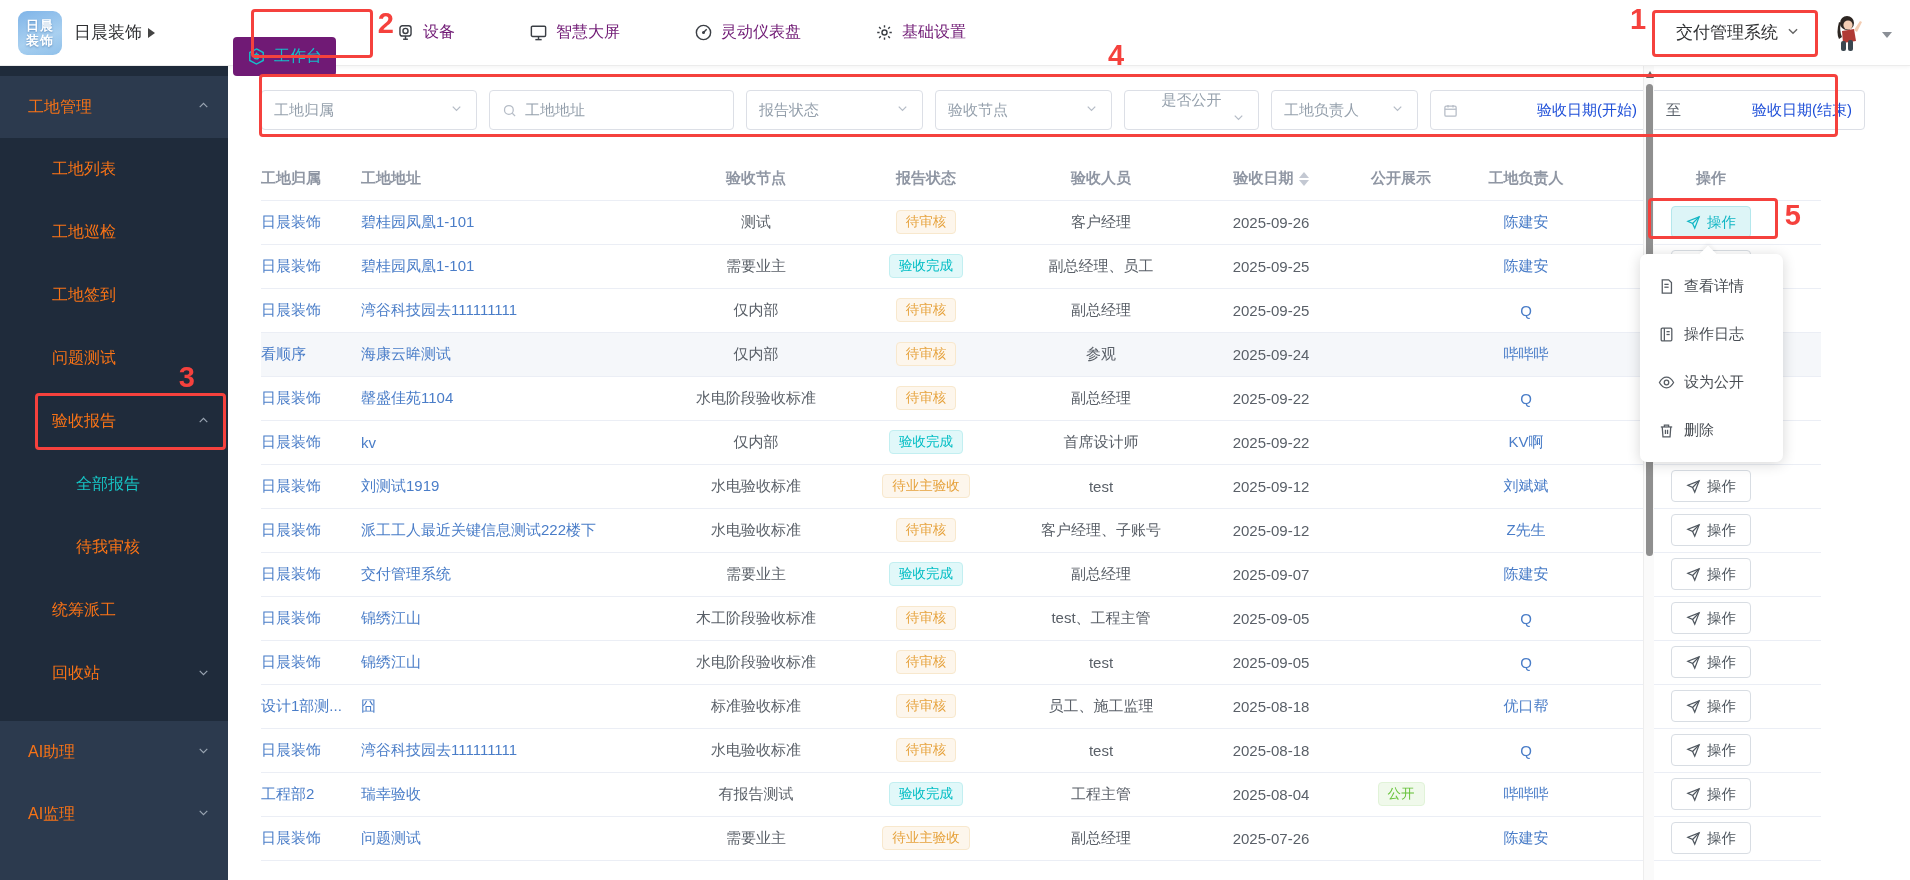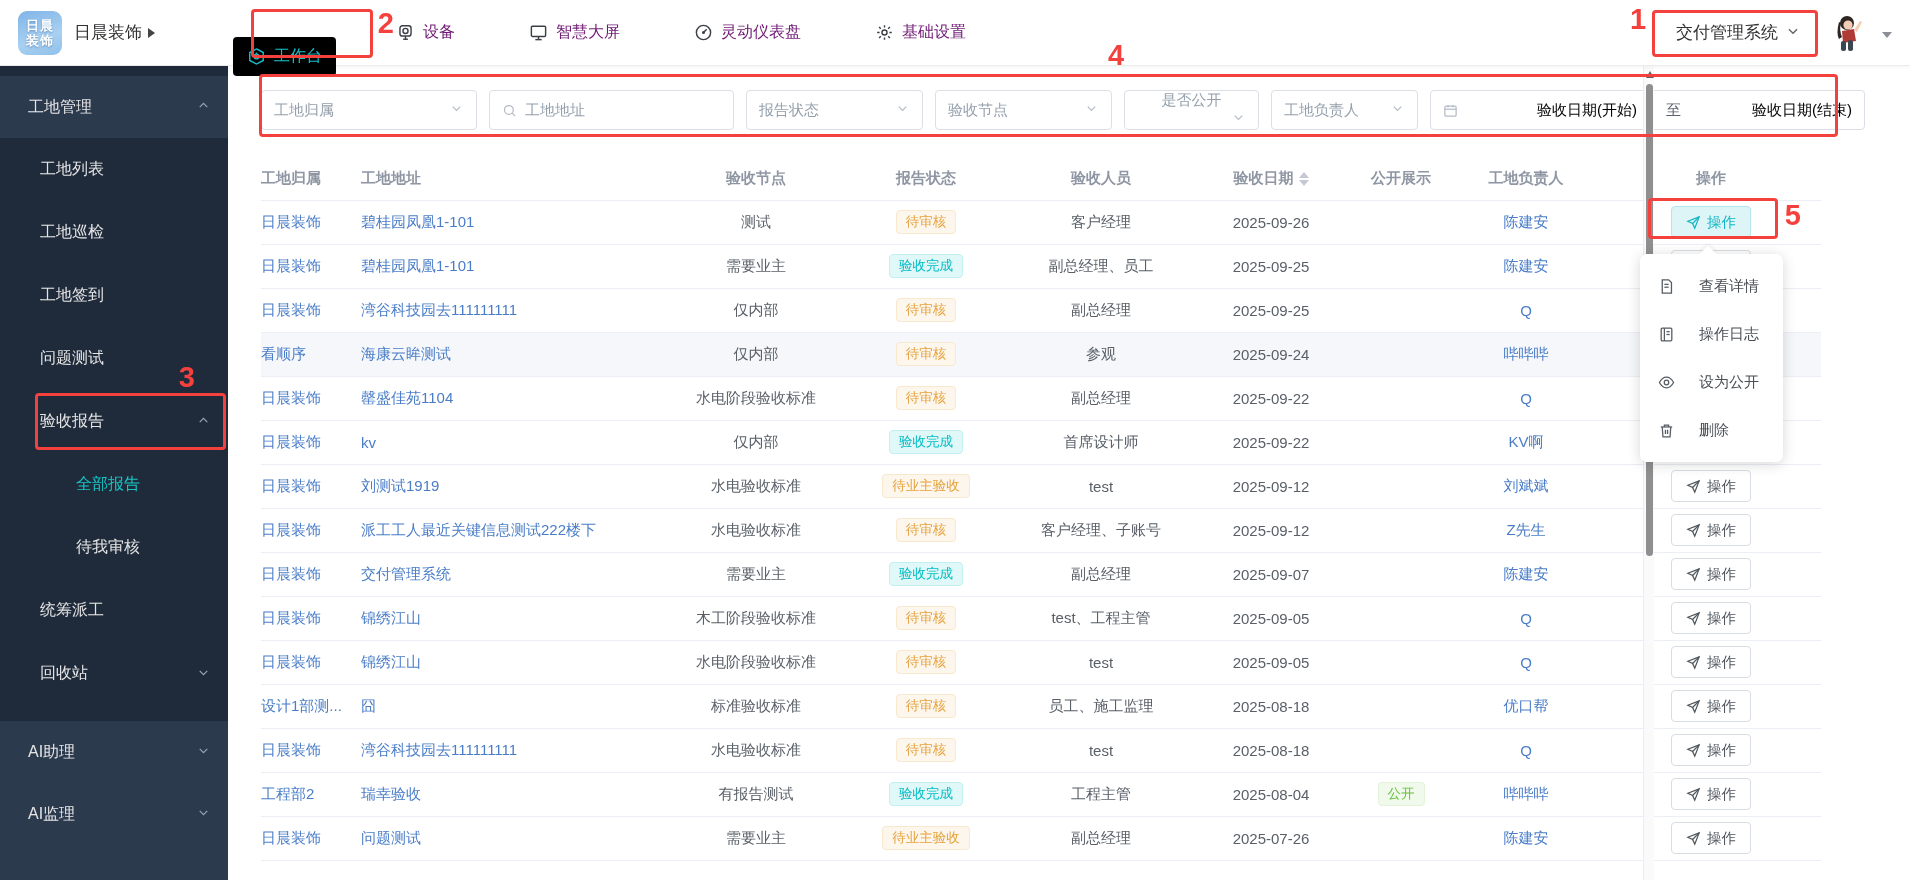--- a/index.html
+++ b/index.html
@@ -12,59 +12,59 @@
             display:flex; align-items:center; padding:0 18px; z-index:20; }
   .logo { width:44px; height:44px; border-radius:9px; background:linear-gradient(160deg,#7fb4e8,#a9d0f0 60%,#8fc0ea);
           color:#fff; font-size:13px; font-weight:bold; display:flex; flex-direction:column;
           align-items:center; justify-content:center; line-height:15px; letter-spacing:1px;
           text-shadow:0 1px 2px rgba(30,80,140,.45); flex:none; }
   .company { margin-left:12px; font-size:17px; color:#303133; display:flex; align-items:center; gap:6px; }
   .company .tri { width:0; height:0; border-left:7px solid #444; border-top:5px solid transparent; border-bottom:5px solid transparent; }
   .nav { display:flex; align-items:center; gap:46px; margin-left:78px; }
   .nav-item { display:flex; align-items:center; gap:8px; font-size:16px; color:#701a75; cursor:pointer; padding:9px 14px; border-radius:4px; }
   .nav-item svg { width:19px; height:19px; stroke:#3b3f45; }
-  .nav-item.active { color:#13c0c9; background:#000000;margin-top:48px; }
+  .nav-item.active { color:#13c0c9; background:#701a75;margin-top:48px; }
   .nav-item.active svg { stroke:#13c0c9; }
   .top-right { margin-left:auto; display:flex; align-items:center; gap:14px; }
   .sys-switch { display:flex; align-items:center; gap:8px; font-size:17px; color:#303133; padding:8px 10px; cursor:pointer; }
   .sys-switch svg { width:14px; height:14px; stroke:#666; }
   .avatar { width:44px; height:44px; display:flex; align-items:flex-end; justify-content:center; }
   .avatar-caret { width:0; height:0; border-top:6px solid #8a8f96; border-left:5px solid transparent; border-right:5px solid transparent; margin-top:4px; }
 
   
   .sidebar { position:absolute; left:0; top:66px; width:228px; height:814px; background:#1f2b3b;
              display:flex; flex-direction:column; z-index:10; }
   .side-pad { height:10px; flex:none; }
-  .side-item { height:62px; display:flex; align-items:center; font-size:16px; color:#e5e5e5; cursor:pointer; position:relative; flex:none; }
+  .side-item { height:62px; display:flex; align-items:center; font-size:16px; color:#f97316; cursor:pointer; position:relative; flex:none; }
   .side-item .lbl { white-space:nowrap; }
   .side-item .caret { position:absolute; right:18px; }
   .side-item .caret svg { width:13px; height:13px; stroke:#9aa5b2; }
   .side-group { background:#2c3a4e; }
   .side-sub { background:#1f2b3b; }
   .lvl1 { padding-left:28px; }
-  .lvl2 { padding-left:40px; height:63px; }
+  .lvl2 { padding-left:52px; height:63px; }
   .lvl3 { padding-left:76px; height:63px; }
   .side-item.active { color:#16c6c6; }
   .side-gap { height:16px; flex:none; }
   .side-bottom { background:#2c3a4e; flex:1; display:flex; flex-direction:column; }
 
   
   .main { position:absolute; left:228px; top:66px; width:1426px; height:814px; background:#fff; }
 
   
   .filters { position:absolute; left:33px; top:24px; display:flex; gap:12px; align-items:center; }
   .fc { height:40px; border:1px solid #dcdfe6; border-radius:4px; background:#fff; display:flex; align-items:center;
         padding:0 12px; font-size:15px; color:#95a0ac; cursor:pointer; }
   .fc .chev { margin-left:auto; }
   .fc .chev svg, .fc .mag svg, .fc .cal svg { width:15px; height:15px; stroke:#b5bcc6; }
   .fc .mag, .fc .cal { display:flex; margin-right:8px; }
   .f-owner { width:216px; }  .f-addr { width:245px; }  .f-status { width:177px; }
   .f-node { width:177px; }   .f-public { width:135px;flex-direction:column; } .f-manager { width:147px; }
   .f-date { width:435px; justify-content:space-between; cursor:default; }
-  .f-date .dtxt { color:#000000;margin-left:42px; }
+  .f-date .dtxt { color:#1d4ed8;margin-left:42px; }
   .f-date .zhi { color:#5c636c; }
 
   
   table { position:absolute; left:33px; top:92px; width:1560px; border-collapse:collapse; table-layout:fixed; font-size:15px; }
   col.c0{width:100px} col.c1{width:310px} col.c2{width:170px} col.c3{width:170px} col.c4{width:180px}
   col.c5{width:160px} col.c6{width:100px} col.c7{width:150px} col.c8{width:220px}
   th { height:42px; font-weight:bold; color:#8f96a3; text-align:center; border-bottom:1px solid #ebeef5; font-size:15px; }
   th.l, td.l { text-align:left; }
   td { height:44px; text-align:center; color:#5a6068; border-bottom:1px solid #ebeef5; overflow:hidden; white-space:nowrap; text-overflow:ellipsis; }
   tr.hl td { background:#f5f7fa; }
@@ -81,21 +81,21 @@
             border-radius:4px; background:#fff; color:#4e565e; font-size:14.5px; cursor:pointer; }
   .op-btn svg { width:15px; height:15px; stroke:#4e565e; }
   .op-btn.active { background:#ddf5f7; border-color:#b4e7ec; color:#10b6c4; }
   .op-btn.active svg { stroke:#10b6c4; }
 
   
   .dropdown { position:absolute; left:1412px; top:188px; width:143px; background:#fff; border-radius:7px;
               box-shadow:0 2px 14px rgba(0,0,0,.16); padding:8px 0; z-index:30; }
   .dropdown::before { content:""; position:absolute; top:-6px; left:62px; width:12px; height:12px; background:#fff;
                       transform:rotate(45deg); box-shadow:-2px -2px 4px rgba(0,0,0,.05); }
-  .menu-item { height:48px; display:flex; align-items:center; gap:24px; padding:0 0 0 18px; font-size:15px; color:#4a4f55; cursor:pointer;text-align:center; }
+  .menu-item { height:48px; display:flex; align-items:center; gap:9px; padding:0 0 0 18px; font-size:15px; color:#4a4f55; cursor:pointer;text-align:center; }
   .menu-item svg { width:17px; height:17px; stroke:#565c63; }
 
   
   .scrollbar { position:absolute; right:0; top:0; width:11px; height:814px; background:#fafafa; border-left:1px solid #ededed; }
   .sb-arrow { position:absolute; top:5px; left:1px; width:9px; display:flex; justify-content:center; }
   .sb-arrow i { width:0; height:0; border-bottom:7px solid #5f5f5f; border-left:4.5px solid transparent; border-right:4.5px solid transparent; }
   .sb-thumb { position:absolute; left:1.5px; top:18px; width:7px; height:472px; background:#8f8f8f; border-radius:4px; }
 
   
   .anno { position:absolute; border:3px solid #f5413d; border-radius:4px; z-index:50; pointer-events:none; }

